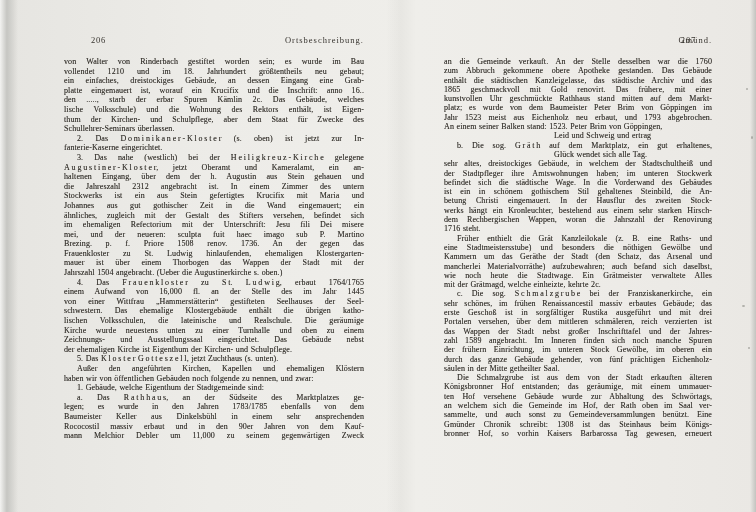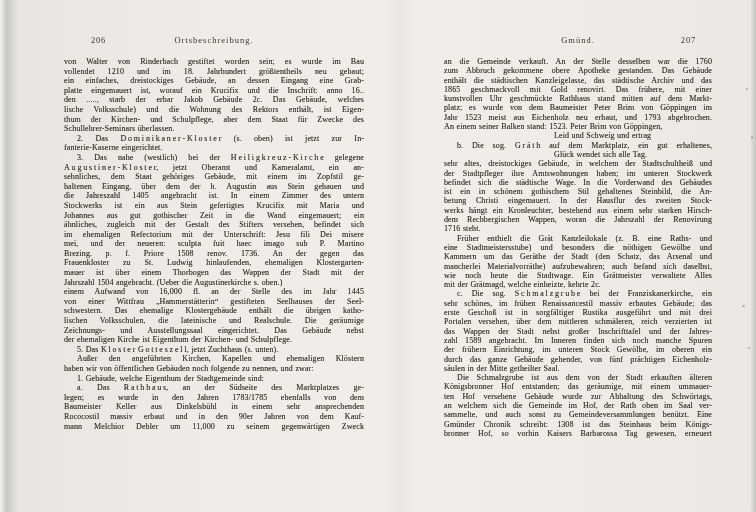--- a/index.html
+++ b/index.html
@@ -21,21 +21,21 @@
 
   .page{position:absolute;top:0;height:512px;}
   .page.left{left:64px;width:300px;}
   .page.right{left:444px;width:268px;}
 
   .pagehead{position:absolute;top:34px;left:0;right:0;height:12px;
     font-size:8.5px;letter-spacing:.8px;line-height:12px;}
   .pagehead .num{position:absolute;top:0;}
   .page.left .pagehead .num{left:14px;margin-left:13px;}
   .page.right .pagehead .num{right:16px;}
-  .pagehead .title{position:absolute;left:0;right:0;text-align:center;letter-spacing:1px;}
+  .pagehead .title{position:absolute;left:0;right:0;text-align:right;letter-spacing:1px;}
 
   .pagebody{position:absolute;top:57px;left:0;right:0;font-size:8px;
     text-shadow:0 0 .4px rgba(54,51,46,.55);}
   .line{text-align:justify;text-align-last:justify;letter-spacing:.1px;word-spacing:.4px;}
   .page.left  .line{line-height:9.6px;}
   .page.right .line{line-height:9.3px;}
   .s-e{text-align-last:left;}
   .s-i{text-indent:13px;}
   .s-ie{text-indent:13px;text-align-last:left;}
   .s-c{text-align:right;text-align-last:left;padding-left:110px;}
@@ -49,44 +49,45 @@
   <section class="page left">
     <div class="pagehead">
       <span class="num">206</span>
       <span class="title">Ortsbeschreibung.</span>
     </div>
     <div class="pagebody" id="left-body">
         <div class="line s-j">von Walter von Rinderbach gestiftet worden sein; es wurde im Bau</div>
         <div class="line s-j">vollendet 1210 und im 18. Jahrhundert größtentheils neu gebaut;</div>
         <div class="line s-j">ein einfaches, dreistockiges Gebäude, an dessen Eingang eine Grab-</div>
         <div class="line s-j">platte eingemauert ist, worauf ein Krucifix und die Inschrift: anno 16..</div>
-        <div class="line s-j">den ....., starb der erbar Jakob Gebäude 2c. Das Gebäude, welches</div>
+        <div class="line s-j">den ....., starb der erbar Spuren Kämlin 2c. Das Gebäude, welches</div>
         <div class="line s-j">lische Volksschule) und die Wohnung des Rektors enthält, ist Eigen-</div>
         <div class="line s-j">thum der Kirchen- und Schulpflege, aber dem Staat für Zwecke des</div>
         <div class="line s-e">Schullehrer-Seminars überlassen.</div>
         <div class="line s-i">2. Das D o m i n i k a n e r - K l o s t e r (s. oben) ist jetzt zur In-</div>
         <div class="line s-e">fanterie-Kaserne eingerichtet.</div>
         <div class="line s-i">3. Das nahe (westlich) bei der H e i l i g k r e u z - K i r c h e gelegene</div>
         <div class="line s-j">A u g u s t i n e r - K l o s t e r, jetzt Oberamt und Kameralamt, ein an-</div>
-        <div class="line s-j">sehnliches, dem Staat gehöriges Gebäude, mit einem im Zopfstil ge-</div>
         <div class="line s-j">haltenen Eingang, über dem der h. Augustin aus Stein gehauen und</div>
-        <div class="line s-j">die Jahreszahl 1405 angebracht ist. In einem Zimmer des untern</div>
+        <div class="line s-j">die Jahreszahl 2312 angebracht ist. In einem Zimmer des untern</div>
         <div class="line s-j">Stockwerks ist ein aus Stein gefertigtes Krucifix mit Maria und</div>
         <div class="line s-j">Johannes aus gut gothischer Zeit in die Wand eingemauert; ein</div>
         <div class="line s-j">ähnliches, zugleich mit der Gestalt des Stifters versehen, befindet sich</div>
         <div class="line s-j">im ehemaligen Refectorium mit der Unterschrift: Jesu fili Dei misere</div>
         <div class="line s-j">mei, und der neueren: sculpta fuit haec imago sub P. Martino</div>
         <div class="line s-j">Brezing. p. f. Priore 1508 renov. 1736. An der gegen das</div>
         <div class="line s-j">Frauenkloster zu St. Ludwig hinlaufenden, ehemaligen Klostergarten-</div>
         <div class="line s-j">mauer ist über einem Thorbogen das Wappen der Stadt mit der</div>
         <div class="line s-e">Jahrszahl 1504 angebracht. (Ueber die Augustinerkirche s. oben.)</div>
+        <div class="line s-i">4. Das F r a u e n k l o s t e r zu S t. L u d w i g, erbaut 1764/1765</div>
         <div class="line s-j">einem Aufwand von 16,000 fl. an der Stelle des im Jahr 1445</div>
         <div class="line s-j">von einer Wittfrau „Hammerstätterin“ gestifteten Seelhauses der Seel-</div>
         <div class="line s-j">schwestern. Das ehemalige Klostergebäude enthält die übrigen katho-</div>
         <div class="line s-j">lischen Volksschulen, die lateinische und Realschule. Die geräumige</div>
+        <div class="line s-j">Kirche wurde neuestens unten zu einer Turnhalle und oben zu einem</div>
         <div class="line s-j">Zeichnungs- und Ausstellungssaal eingerichtet. Das Gebäude nebst</div>
         <div class="line s-e">der ehemaligen Kirche ist Eigenthum der Kirchen- und Schulpflege.</div>
         <div class="line s-ie">5. Das K l o s t e r G o t t e s z e l l, jetzt Zuchthaus (s. unten).</div>
         <div class="line s-i">Außer den angeführten Kirchen, Kapellen und ehemaligen Klöstern</div>
         <div class="line s-e">haben wir von öffentlichen Gebäuden noch folgende zu nennen, und zwar:</div>
         <div class="line s-ie">1. Gebäude, welche Eigenthum der Stadtgemeinde sind:</div>
         <div class="line s-i">a. Das R a t h h a u s, an der Südseite des Marktplatzes ge-</div>
         <div class="line s-j">legen; es wurde in den Jahren 1783/1785 ebenfalls von dem</div>
         <div class="line s-j">Baumeister Keller aus Dinkelsbühl in einem sehr ansprechenden</div>
         <div class="line s-j">Rococostil massiv erbaut und in den 90er Jahren von dem Kauf-</div>

